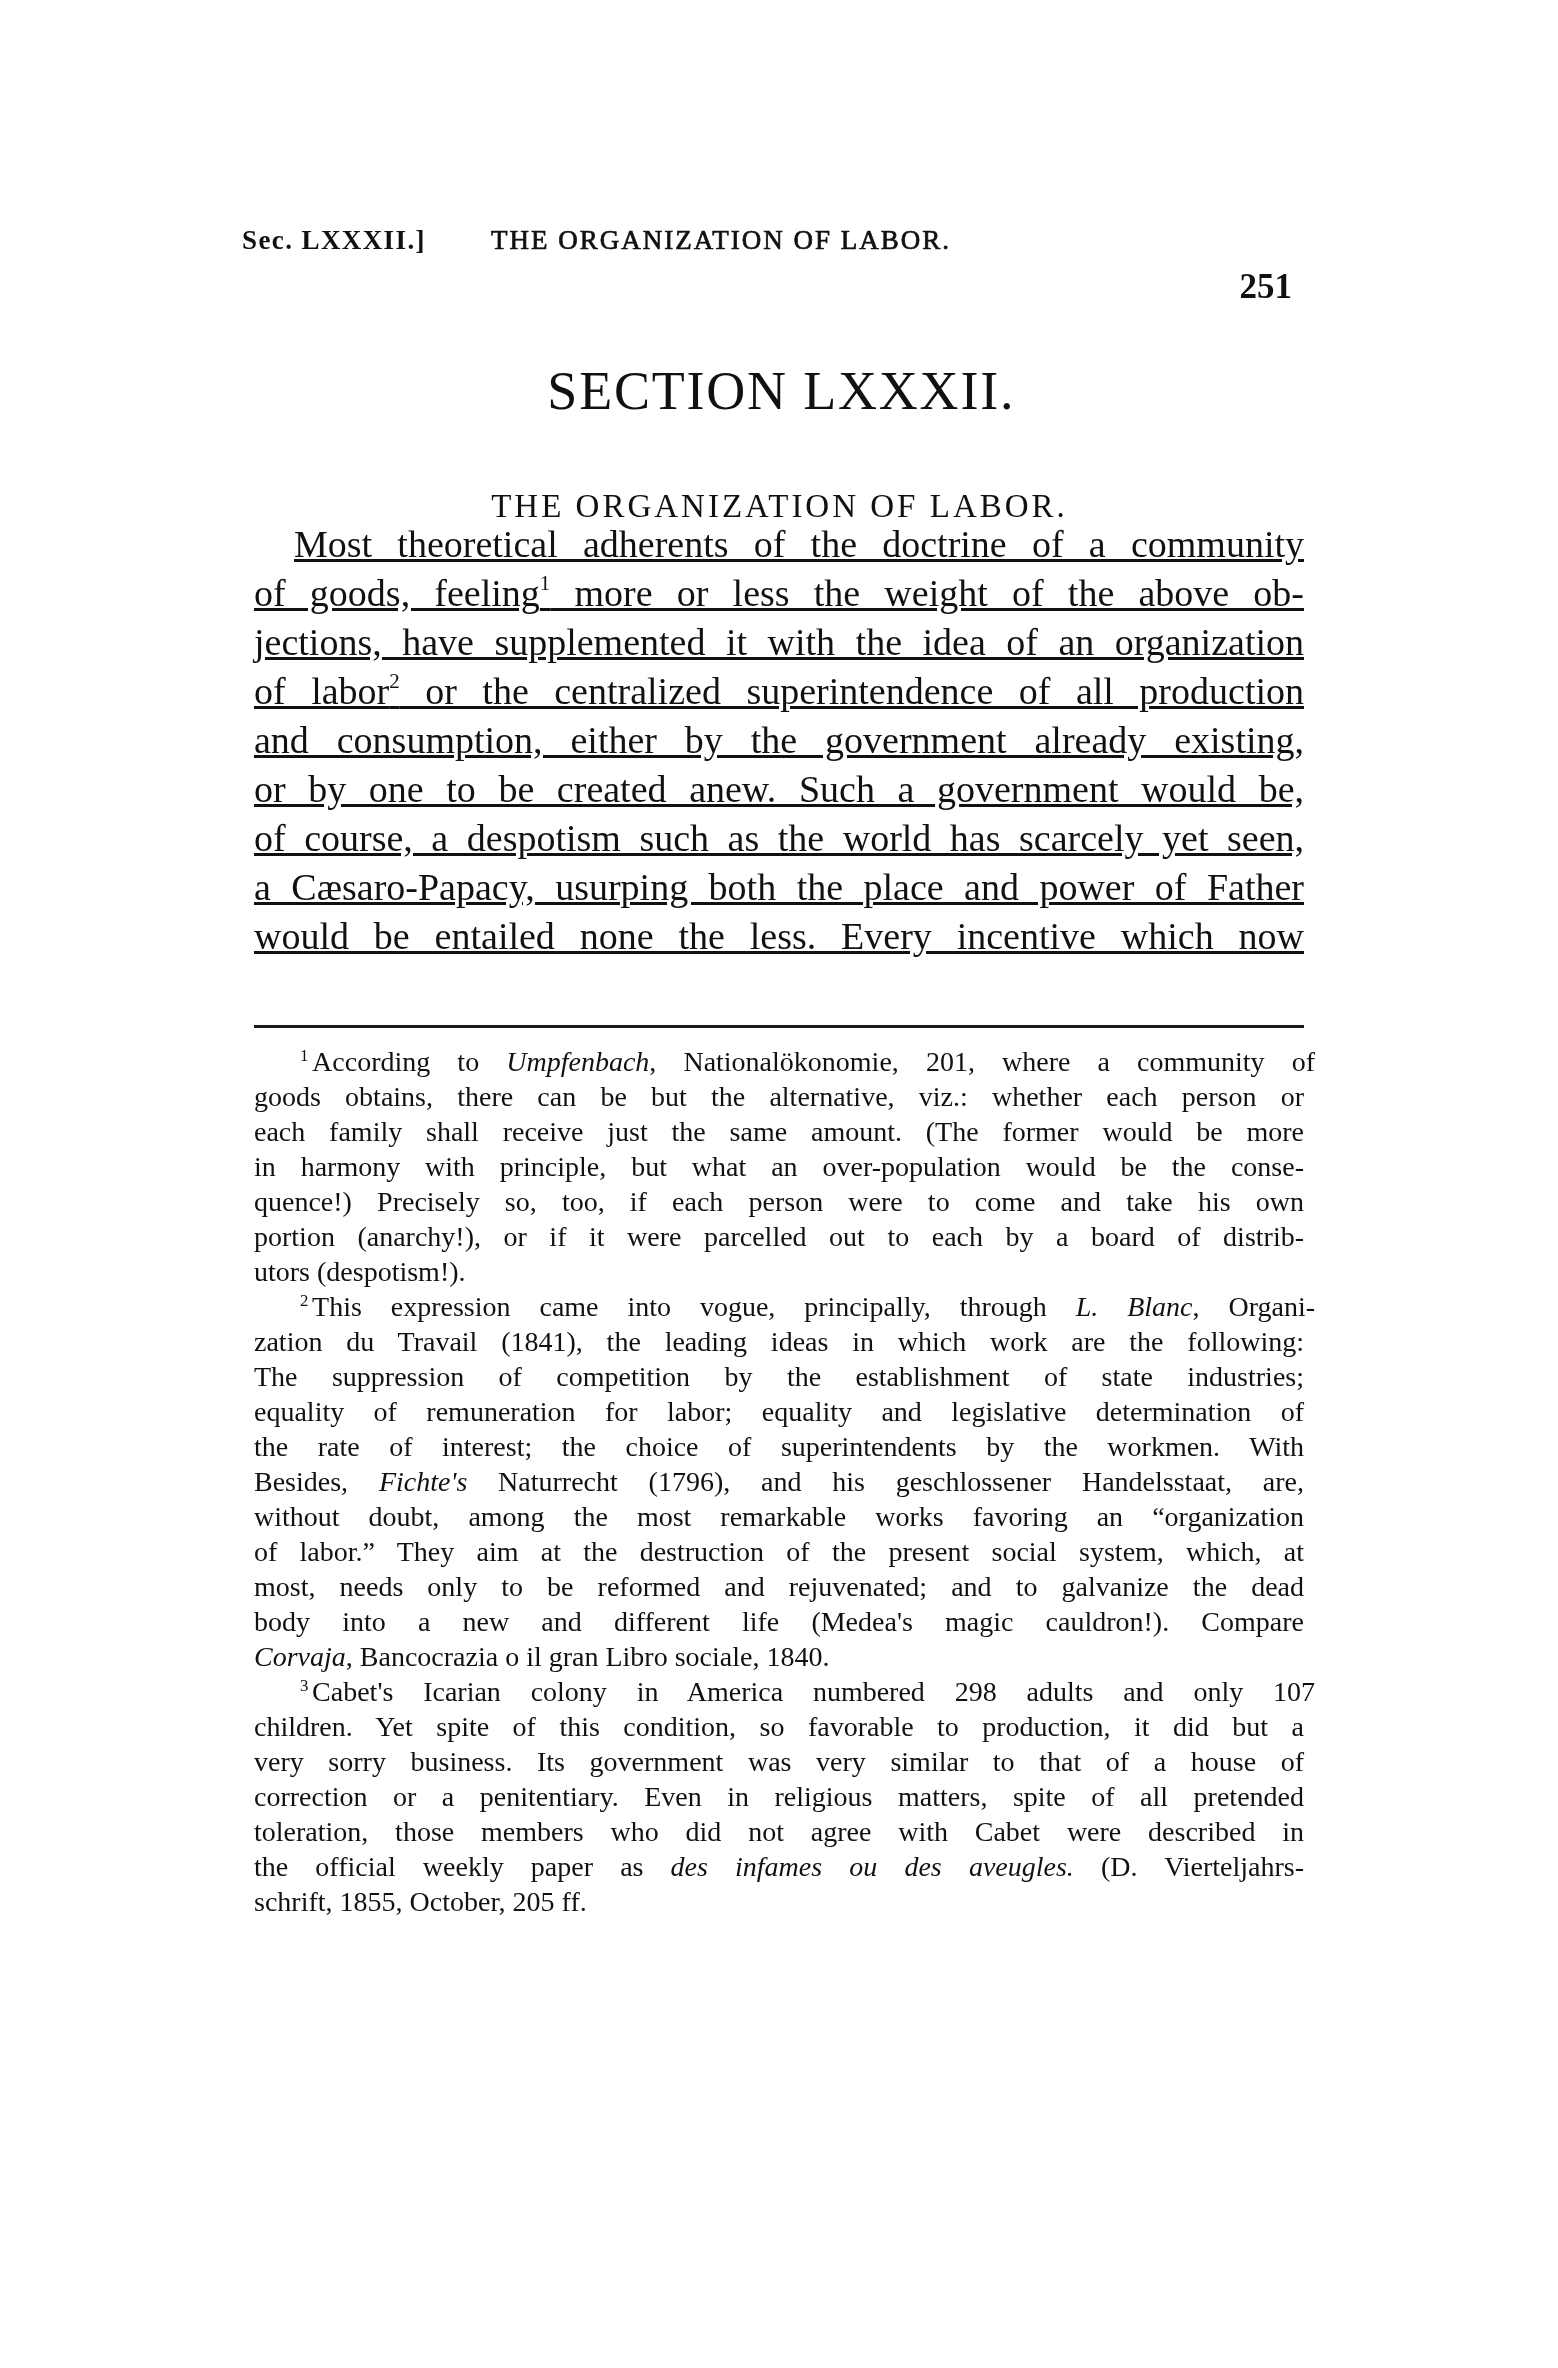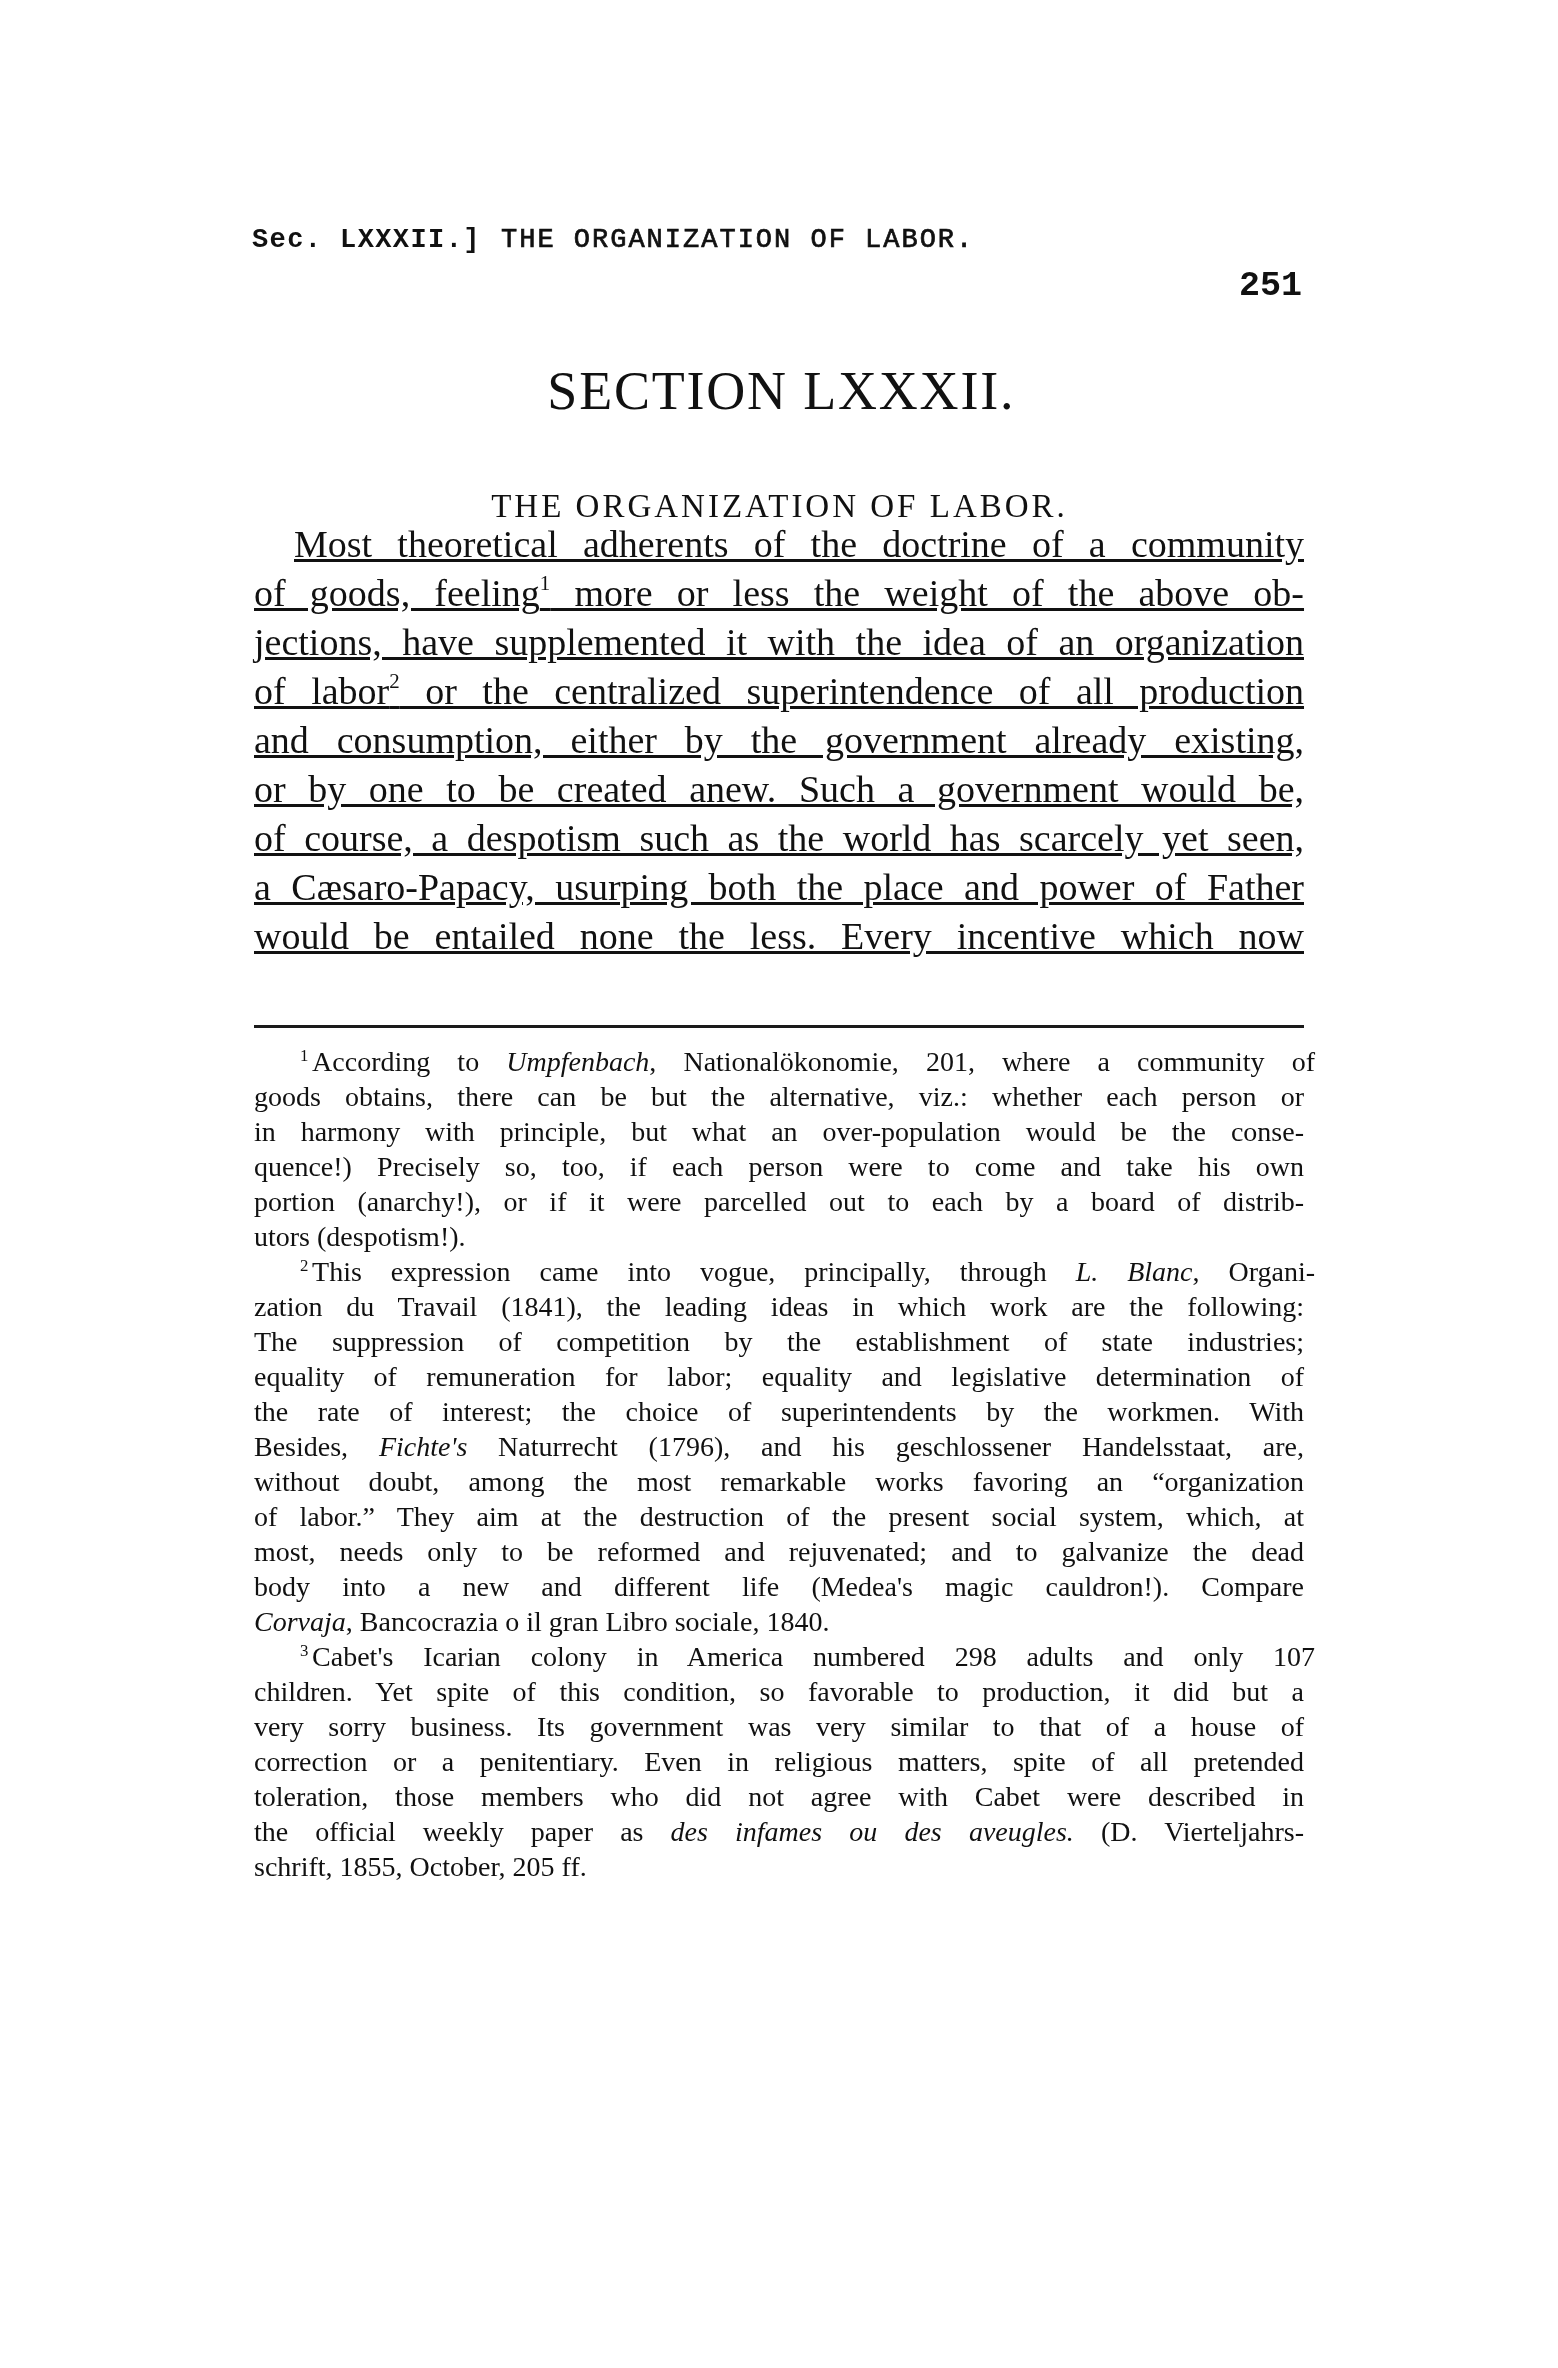--- a/index.html
+++ b/index.html
@@ -1,21 +1,21 @@
 <!DOCTYPE html>
 <html style="font-size:14.8px"><head>
 <meta charset="utf-8">
 <style>
   html, body { margin: 0; padding: 0; background: #ffffff; }
   body { width: 1559px; height: 2368px; position: relative; overflow: hidden;
          font-family: "Liberation Serif", "DejaVu Serif", serif; color: #111111; }
   .page { position: absolute; left: 0; top: 0; width: 1559px; height: 2368px; background: #ffffff; }
 
-  .running-head { position: absolute; left: 252px; top: 224px; width: 1050px; height: 33px;
-                  font-weight: bold; font-size: 27px; line-height: 33px; font-family: Liberation Mono, monospace; }
+  .running-head { position: absolute; left: 242px; top: 224px; width: 1050px; height: 33px;
+                  font-weight: bold; font-size: 27px; line-height: 33px; }
   .rh-sec { position: absolute; left: 0; top: 0; letter-spacing: 1.4px; }
   .rh-title { position: absolute; left: 249px; top: 0; letter-spacing: 2px; font-weight: normal;
               -webkit-text-stroke: 0.7px #111; }
   .rh-num { position: absolute; right: 0; top: -1.8px; font-size: 35px; font-weight: bold; letter-spacing: 0; margin-top: 48px; }
 
   .section-title { position: absolute; left: 0; width: 1559px; top: 362px; text-align: center;
                    font-size: 54px; line-height: 59px; letter-spacing: 1.8px; padding-left: 1.8px; }
   .section-subtitle { position: absolute; left: 0; width: 1559px; top: 486px; text-align: center;
                       font-size: 33px; line-height: 41px; letter-spacing: 3px; padding-left: 0px; }
 
@@ -62,20 +62,21 @@
       <div class="body-line"><span class="inner"><span>a Cæsaro-Papacy, usurping both the place and power of Father</span></span></div>
       <div class="body-line"><span class="inner"><span>would be entailed none the less.   Every incentive which now</span></span></div>
     </div>
 
   <div class="footnote-rule"></div>
 
   <div class="footnotes" id="footnotes">
       <div>
         <div class="fn-line indent"><span class="inner"><span class="fn-mark">1</span><span>According to </span><i>Umpfenbach</i><span>, Nationalökonomie, 201, where a community of</span></span></div>
         <div class="fn-line"><span class="inner"><span>goods obtains, there can be but the alternative, viz.: whether each person or</span></span></div>
+        <div class="fn-line"><span class="inner"><span>each family shall receive just the same amount.  (The former would be more</span></span></div>
         <div class="fn-line"><span class="inner"><span>in harmony with principle, but what an over-population would be the conse-</span></span></div>
         <div class="fn-line"><span class="inner"><span>quence!)   Precisely so, too, if each person were to come and take his own</span></span></div>
         <div class="fn-line"><span class="inner"><span>portion (anarchy!), or if it were parcelled out to each by a board of distrib-</span></span></div>
         <div class="fn-line last"><span class="inner"><span>utors (despotism!).</span></span></div>
       </div>
       <div>
         <div class="fn-line indent"><span class="inner"><span class="fn-mark">2</span><span>This expression came into vogue, principally, through </span><i>L. Blanc</i><span>, Organi-</span></span></div>
         <div class="fn-line"><span class="inner"><span>zation du Travail (1841), the leading ideas in which work are the following:</span></span></div>
         <div class="fn-line"><span class="inner"><span>The suppression of competition by the establishment of state industries;</span></span></div>
         <div class="fn-line"><span class="inner"><span>equality of remuneration for labor; equality and legislative determination of</span></span></div>

